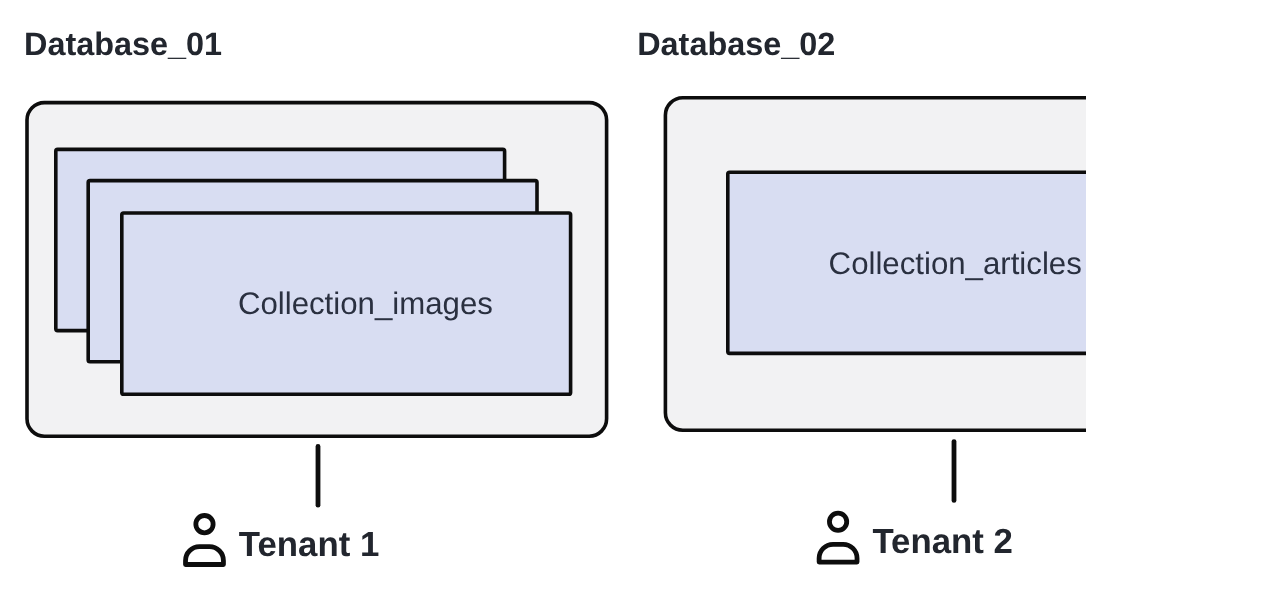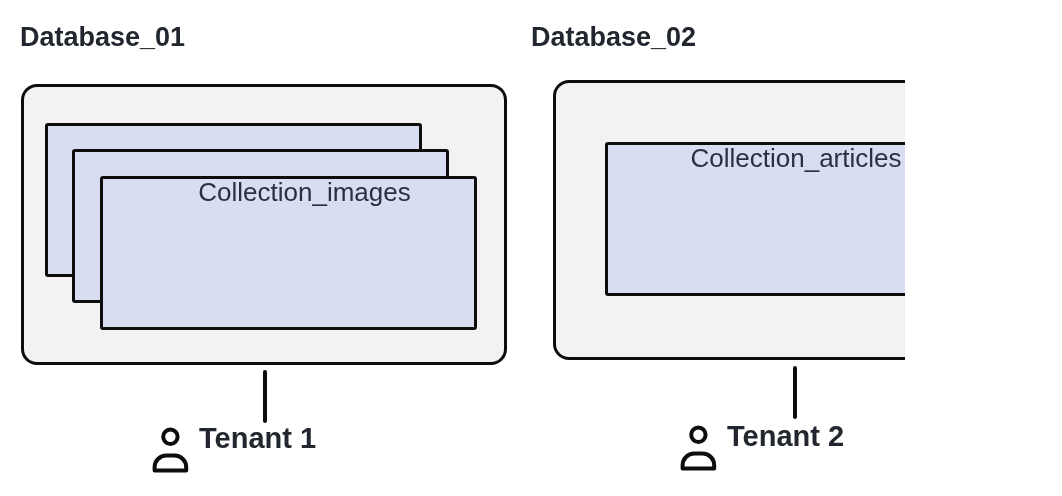--- a/index.html
+++ b/index.html
@@ -33,38 +33,38 @@
     border:3.5px solid var(--stroke);
     border-radius:16px;
   }
   .card{
     position:absolute;
     width:377px;height:154px;
     background:var(--card-fill);
     border:3.5px solid var(--stroke);
     border-radius:3px;
     display:flex;
-    align-items:flex-start;
+    align-items:center;
     justify-content:center;
   }
   .card-text{
     font-size:26px;
     color:var(--card-text);
     line-height:1;
   }
   .connector{
     position:absolute;
     width:4px;
     background:var(--stroke);
     border-radius:2px;
   }
   .tenant{
     position:absolute;
     display:flex;
-    align-items:flex-start;
+    align-items:flex-end;
     gap:5px;
   }
   .person-icon{
     display:block;
     color:var(--stroke);
     flex:0 0 auto;
   }
   .tenant-label{
     font-size:29px;
     font-weight:700;

